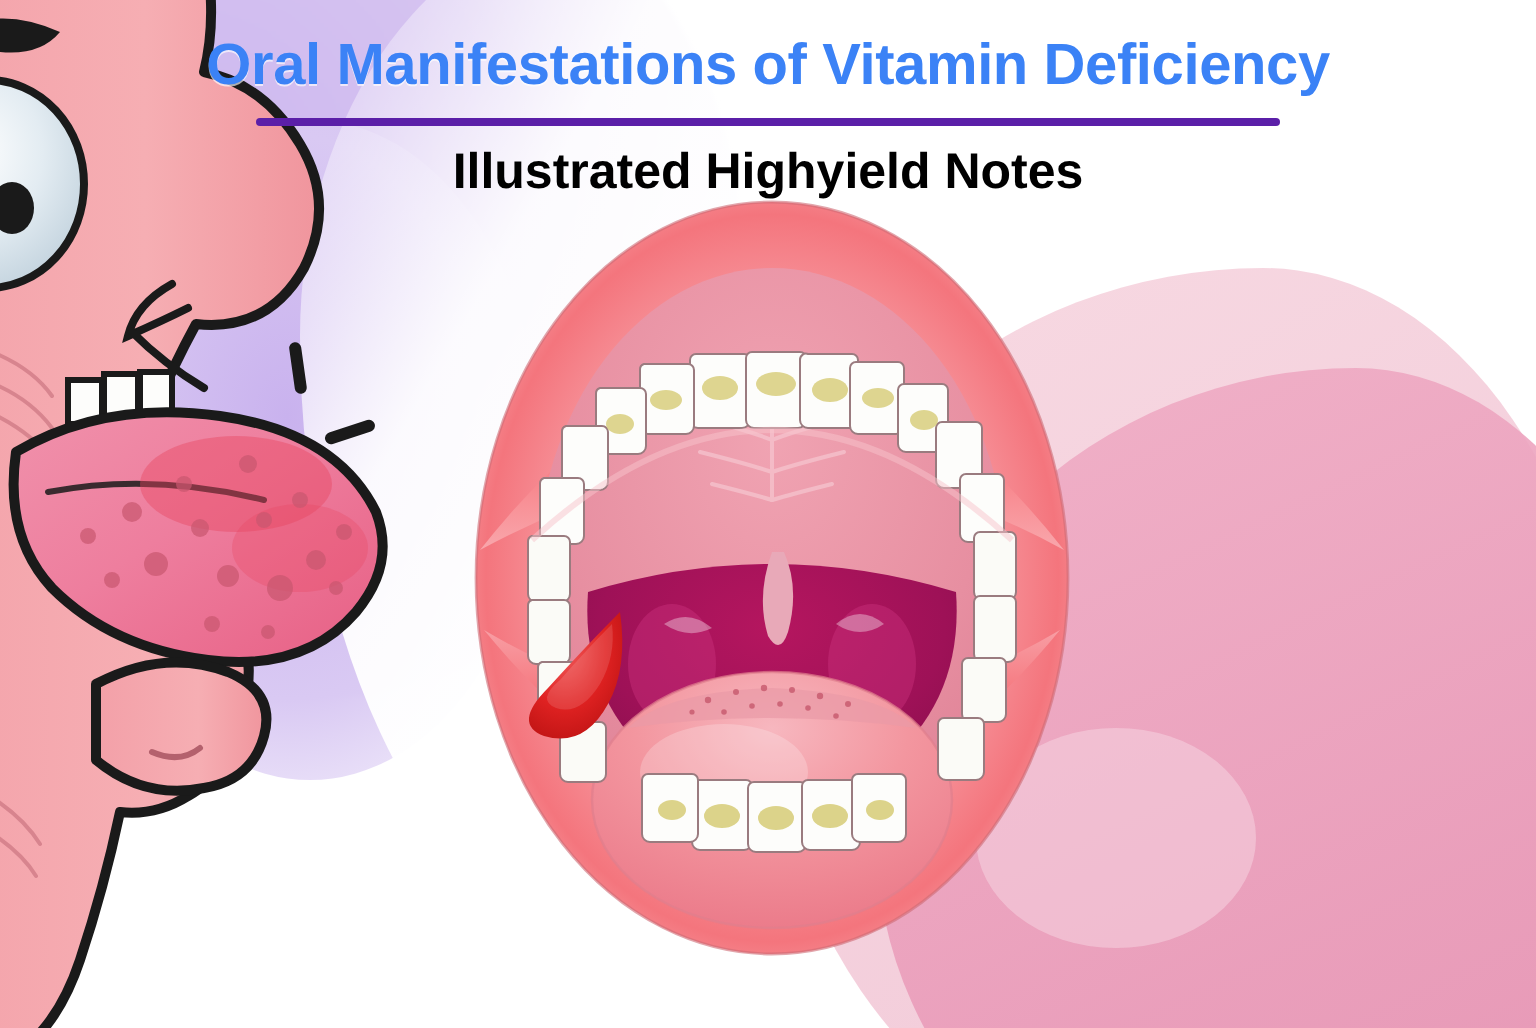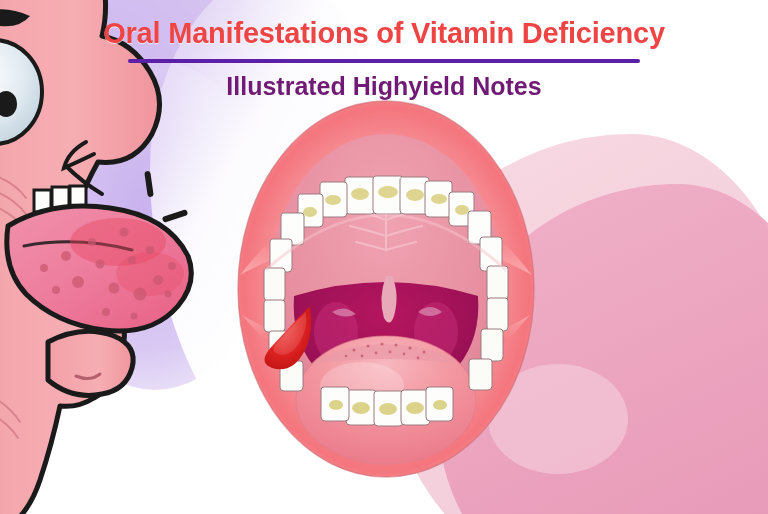--- a/index.html
+++ b/index.html
@@ -54,33 +54,33 @@
     opacity:.55;
   }
 
   
   .title-wrap{
     position:absolute;left:0;top:18px;width:768px;
     text-align:center;z-index:30;
   }
   .title-main{
     font-size:29px;font-weight:bold;letter-spacing:-.2px;
-    color:#ef4444;
+    color:#3b82f6;
     text-shadow:0 1px 0 rgba(255,255,255,.65);
     line-height:1.1;
     white-space:nowrap;
   }
   .title-rule{
     width:512px;height:4px;background:#5b1fa8;
     margin:9px auto 0;border-radius:2px;
   }
   .title-sub{
     margin-top:10px;
     font-size:25px;font-weight:bold;
-    color:#701a75;
+    color:#000000;
     line-height:1.1;
     white-space:nowrap;
   }
 
   
   .badge{
     position:absolute;right:0;top:119px;
     width:281px;height:55px;
     background:linear-gradient(100deg,#8ef0ef 0%,#a6f4f1 45%,#c9f8f3 100%);
     border-radius:30px 0 0 30px;

